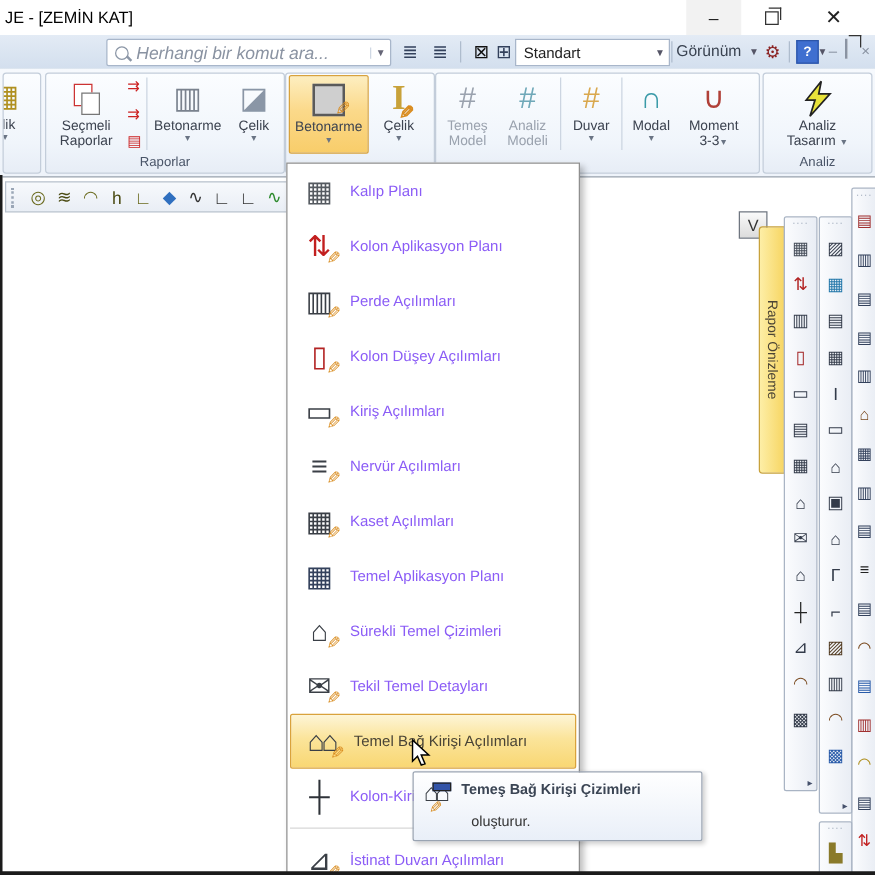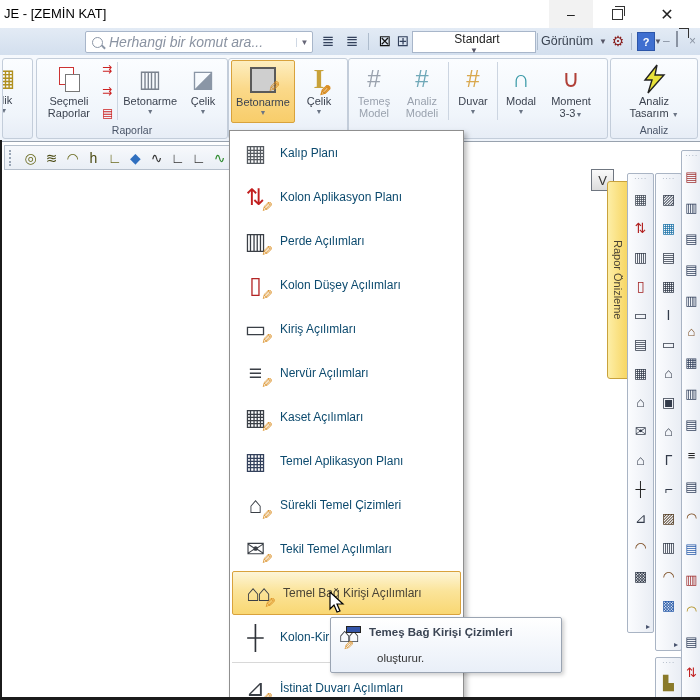--- a/index.html
+++ b/index.html
@@ -28,21 +28,21 @@
   .search{position:absolute;left:85px;top:3px;width:226px;height:20px;background:#fff;
           border:1px solid #a8b6ca;border-radius:2px;display:flex;align-items:center;}
   .mag{width:9px;height:9px;border:1.5px solid #8b96a6;border-radius:50%;margin:0 4px 0 6px;position:relative;flex:none;}
   .mag::after{content:'';position:absolute;left:8px;top:8px;width:5px;height:1.5px;background:#8b96a6;transform:rotate(45deg);}
   .search input{border:none;outline:none;flex:1;font-size:14px;font-style:italic;color:#555;background:transparent;min-width:0;}
   .search input::placeholder{color:#8a93a2;}
   .search .dd{flex:none;width:15px;border-left:1px solid #cfd8e4;color:#667;font-size:8px;text-align:center;}
   .qico{position:absolute;top:3px;height:20px;display:flex;align-items:center;justify-content:center;font-size:15px;color:#33415c;}
   .qsep{position:absolute;top:5px;width:1px;height:17px;background:#aebccd;}
   .combo{position:absolute;left:412px;top:3px;width:122px;height:20px;background:#fff;border:1px solid #a8b6ca;
-         display:flex;align-items:center;font-size:12px;color:#222;flex-direction:column;}
+         display:flex;align-items:center;font-size:12px;color:#222;}
   .combo .txt{flex:1;padding-left:6px;}
   .combo .dd{width:14px;color:#556;font-size:8px;text-align:center;}
   .viewmenu{position:absolute;left:541px;top:3px;height:20px;display:flex;align-items:center;font-size:12.5px;color:#394250;}
   .viewmenu .dd{font-size:8px;color:#556;margin-left:6px;}
   .helpbtn{position:absolute;left:637px;top:4px;width:16px;height:17px;background:#3f6fd0;color:#fff;
            font-size:11px;font-weight:bold;display:flex;align-items:center;justify-content:center;border:1px solid #2c55a8;}
   .mdi{position:absolute;top:6px;font-size:12px;color:#8a93a2;}
 
   
   .ribbon{position:absolute;left:0;top:55px;width:100%;height:86px;
@@ -92,21 +92,21 @@
   #vtb2b{left:655px;top:657px;height:43px;}
   #vtb3{left:681px;top:150px;height:550px;width:19px;}
 
   
   .menu{position:absolute;left:229px;top:130px;width:233px;height:570px;background:#fff;
         border:1px solid #8f8f8f;box-shadow:3px 3px 5px rgba(0,0,0,.25);z-index:20;overflow:hidden;}
   .m-item{height:44px;display:flex;align-items:center;padding:0 6px 0 8px;box-sizing:border-box;}
   .m-ico{width:32px;height:32px;flex:none;position:relative;display:flex;align-items:center;justify-content:center;}
   .m-ico .g{font-size:23px;line-height:23px;letter-spacing:-3px;}
   .m-ico .p{position:absolute;right:-3px;bottom:-2px;font-size:14px;color:#d98c1f;transform:scaleX(-1);}
-  .m-lab{margin-left:10px;font-size:12px;color:#0c4a6e;white-space:nowrap;}
+  .m-lab{margin-left:10px;font-size:12px;color:#8b5cf6;white-space:nowrap;}
   .m-item.sel{margin:0 2px;border:1px solid #d9a23c;border-radius:2px;
               background:linear-gradient(#fdf5d7,#fbe49a 45%,#f9d773);}
   .m-item.sel .m-lab{color:#4a4436;}
   .m-item.sep{height:7px;padding:0 2px;}
   .m-item.sep::after{content:'';flex:1;height:1px;background:#d8d8d8;}
 
   
   .tooltip{position:absolute;left:330px;top:617px;width:232px;height:56px;z-index:30;
            background:linear-gradient(#ffffff,#e9eff8);border:1px solid #9aa4b2;border-radius:2px;
            box-shadow:2px 2px 4px rgba(0,0,0,.2);padding:6px 6px 4px 8px;box-sizing:border-box;}
@@ -449,21 +449,21 @@
           <span class="p">✎</span>
         </span>
         <span class="m-lab">Sürekli Temel Çizimleri</span>
       </div>
 
       <div class="m-item">
         <span class="m-ico">
           <span class="g" style="color: rgb(58, 63, 70);">✉</span>
           <span class="p">✎</span>
         </span>
-        <span class="m-lab">Tekil Temel Açılımları</span>
+        <span class="m-lab">Tekil Temel Detayları</span>
       </div>
 
       <div class="m-item sel">
         <span class="m-ico">
           <span class="g" style="color: rgb(58, 63, 70);">⌂⌂</span>
           <span class="p">✎</span>
         </span>
         <span class="m-lab">Temel Bağ Kirişi Açılımları</span>
       </div>
 

